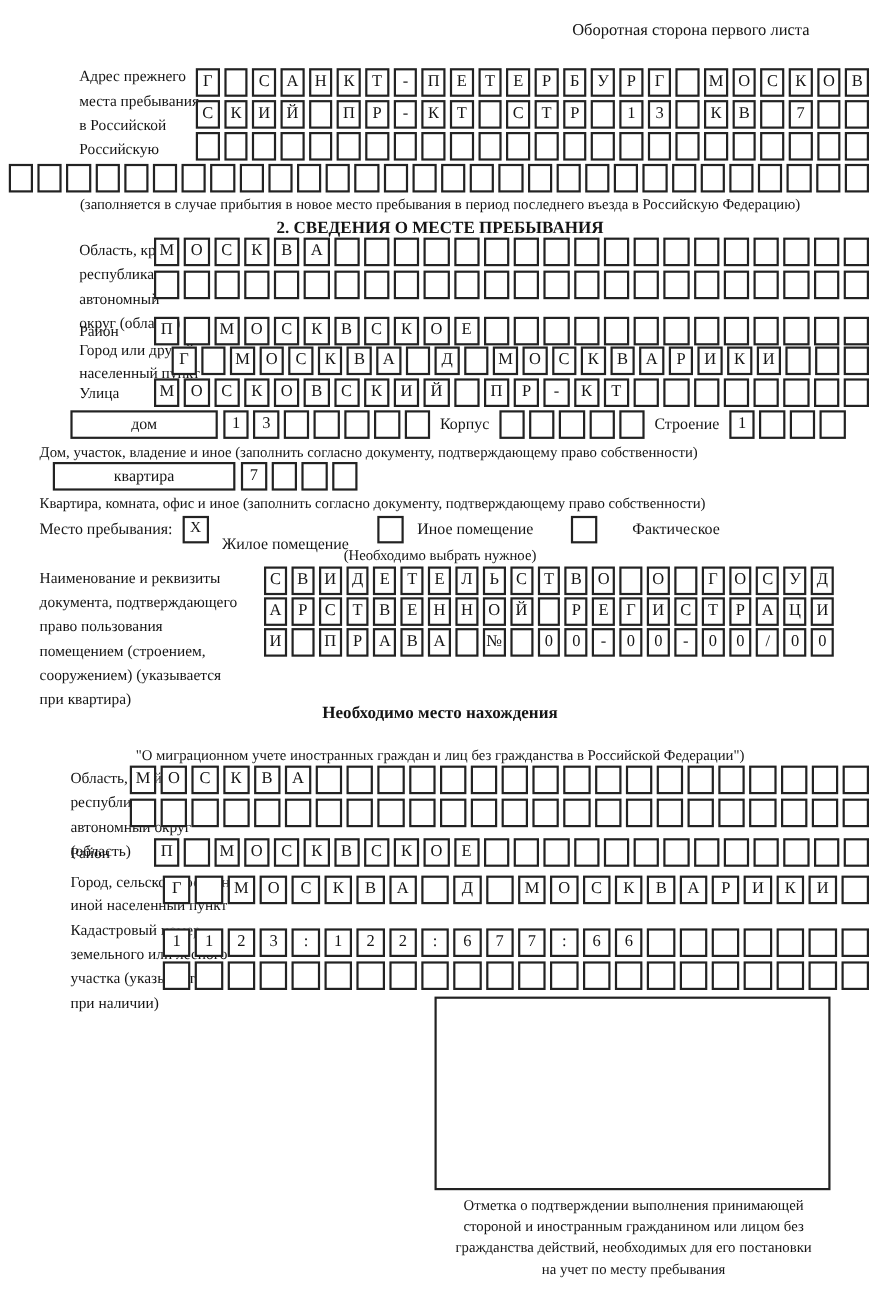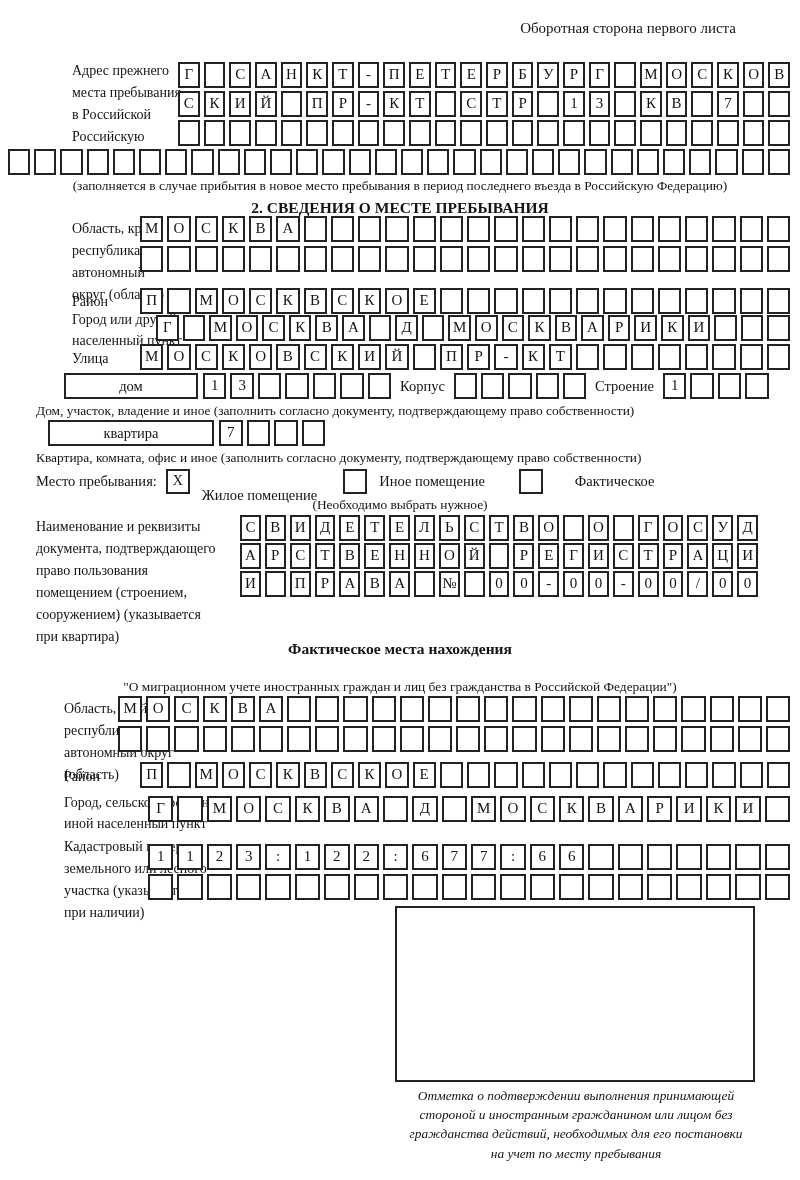--- a/index.html
+++ b/index.html
@@ -25,21 +25,21 @@
   }
   .flexrow{display:flex;align-items:center;height:26px;}
   .igrid{display:flex;gap:4px;height:26px;}
   .midlbl{font-size:14.5px;margin:0 9px;}
   .chk{
     width:24px;height:25px;border:2px solid #222;box-sizing:border-box;background:#fff;
     display:flex;align-items:center;justify-content:center;font-size:14px;
   }
   .optlbl{font-size:14.5px;}
   .bigbox{border:2px solid #222;box-sizing:border-box;background:#fff;}
-  .capt{font-size:13.4px;line-height:19.2px;text-align:center;white-space:pre-line;font-style:italic;}
+  .capt{font-size:13.4px;line-height:19.2px;text-align:center;white-space:pre-line;}
 </style>
 </head>
 <body>
 
 <div class="page">
 
   <div class="abs" style="top:20px;right:64px;font-size:15px;">Оборотная сторона первого листа</div>
 
   <div class="abs lbl" style="left:72px;top:60px;">Адрес прежнего
 места пребывания
@@ -421,21 +421,21 @@
       <span class="cell">0</span>
       <span class="cell">0</span>
       <span class="cell">-</span>
       <span class="cell">0</span>
       <span class="cell">0</span>
       <span class="cell">/</span>
       <span class="cell">0</span>
       <span class="cell">0</span>
     </div>
 
-  <div class="abs center bold" style="top:640px;font-size:15.5px;">Фактическое места нахождения</div>
+  <div class="abs center bold" style="top:640px;font-size:15.5px;">Необходимо место нахождения</div>
   <div class="abs center small" style="top:679px;">"О миграционном учете иностранных граждан и лиц без гражданства в Российской Федерации")</div>
 
   <div class="abs lbl" style="left:64px;top:698px;">Область, край,
 республика,
 автономный округ
 (область)</div>
   <div class="abs grid" style="left:118px;top:696px;width:672px;">
       <span class="cell">М</span>
       <span class="cell">О</span>
       <span class="cell">С</span>

